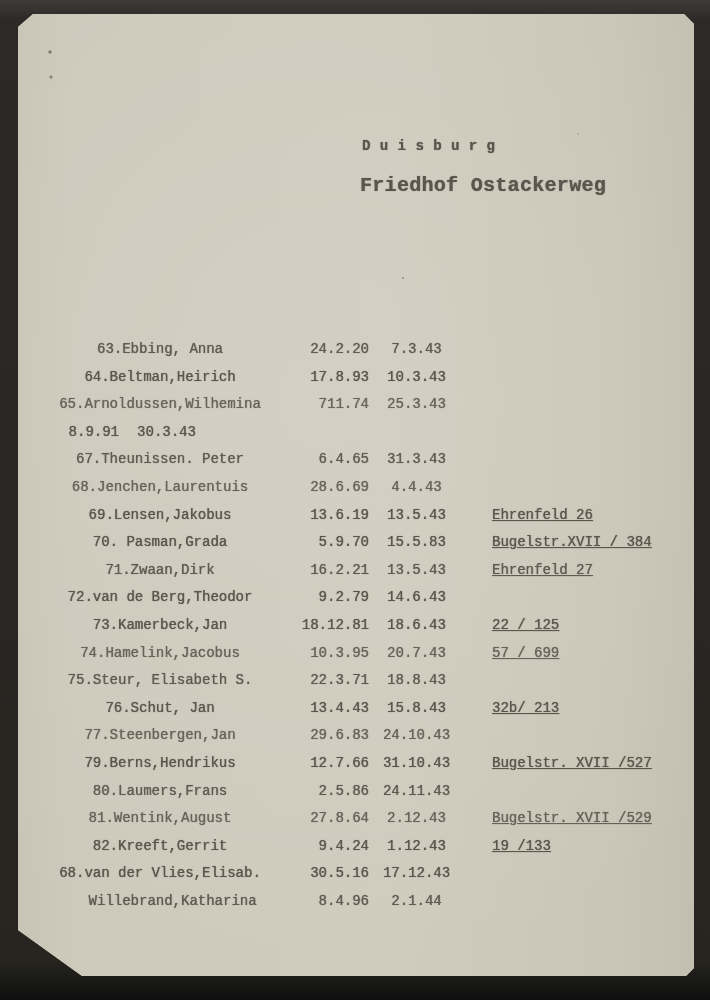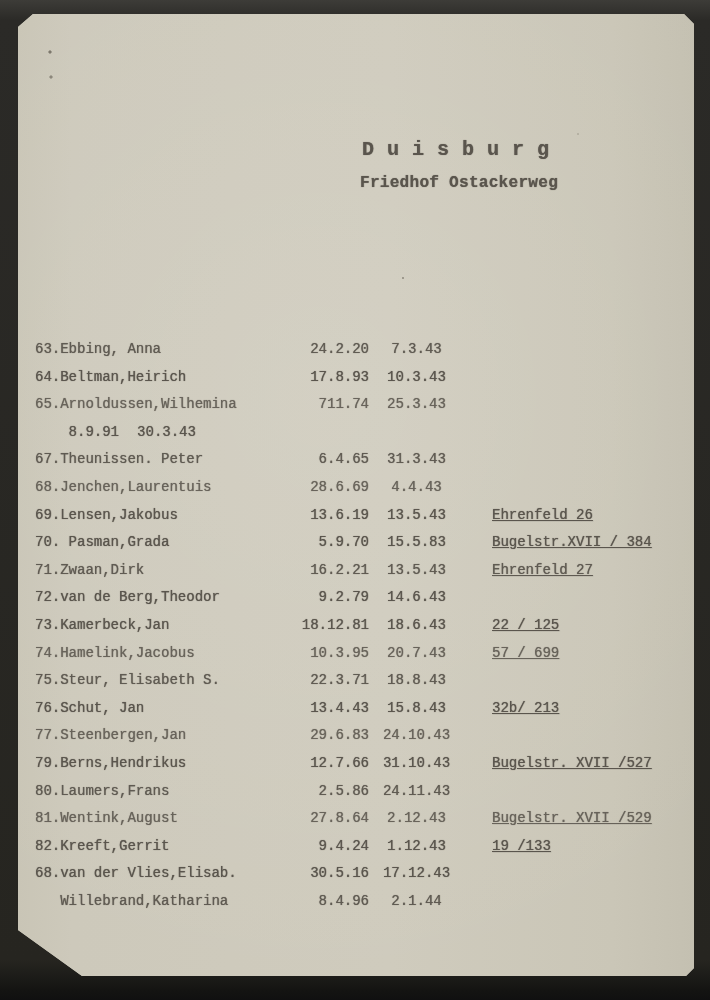--- a/index.html
+++ b/index.html
@@ -29,37 +29,37 @@
       radial-gradient(circle 1.5px at 385px 264px, rgba(60,55,45,.35) 0 1px, transparent 1.5px),
       radial-gradient(circle 1.5px at 560px 120px, rgba(90,85,70,.20) 0 1px, transparent 1.5px);
   }
   .ink {
     color: #5a554d;
     text-shadow: 0 0 1px rgba(86,82,73,.75), .5px .4px 0 rgba(86,82,73,.30);
     white-space: pre;
   }
   .doc-title {
     position: absolute; left: 344px; top: 124px;
-    font-size: 20px; font-weight: bold; letter-spacing: .5px;
+    font-size: 14px; font-weight: bold; letter-spacing: .5px;
   }
   .doc-subtitle {
     position: absolute; left: 342px; top: 160px;
-    font-size: 16px; font-weight: bold; letter-spacing: .3px;
+    font-size: 20px; font-weight: bold; letter-spacing: .3px;
   }
   .rows {
     position: absolute; left: 0; top: 327px; width: 100%;
   }
   .row {
     display: flex; align-items: baseline;
     height: 27.6px; padding-left: 17px;
     font-size: 14px;
   }
   .row:nth-child(3n)   { opacity: .88; }
   .row:nth-child(4n+1) { opacity: .95; }
-  .cell-name  { width: 250px; }
+  .cell-name  { width: 250px; text-align: center; }
   .cell-birth { width: 84px;  text-align: right; }
   .cell-death { width: 95px;  text-align: center; }
   .cell-note  { padding-left: 28px; text-decoration: underline; }
 </style>
 </head>
 <body>
 
 <div class="viewport">
   <div class="paper">
     <div class="grain"></div>

